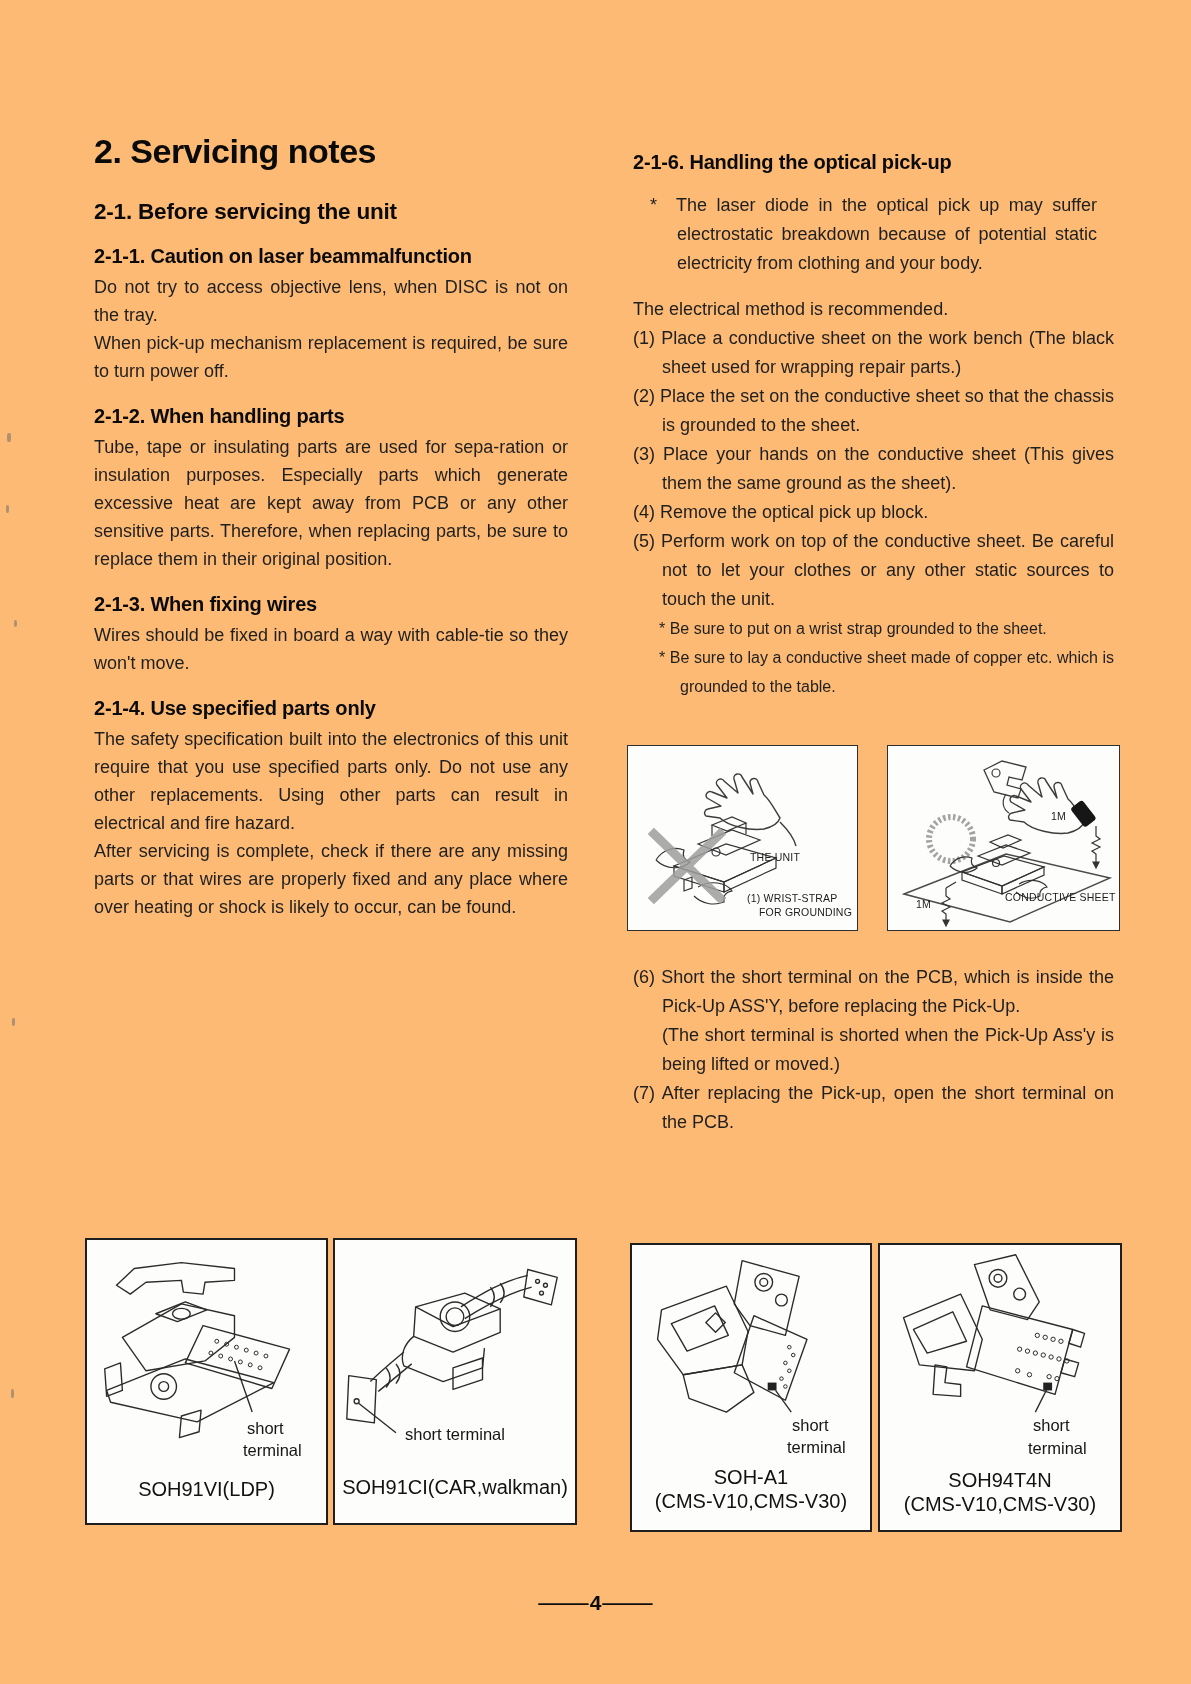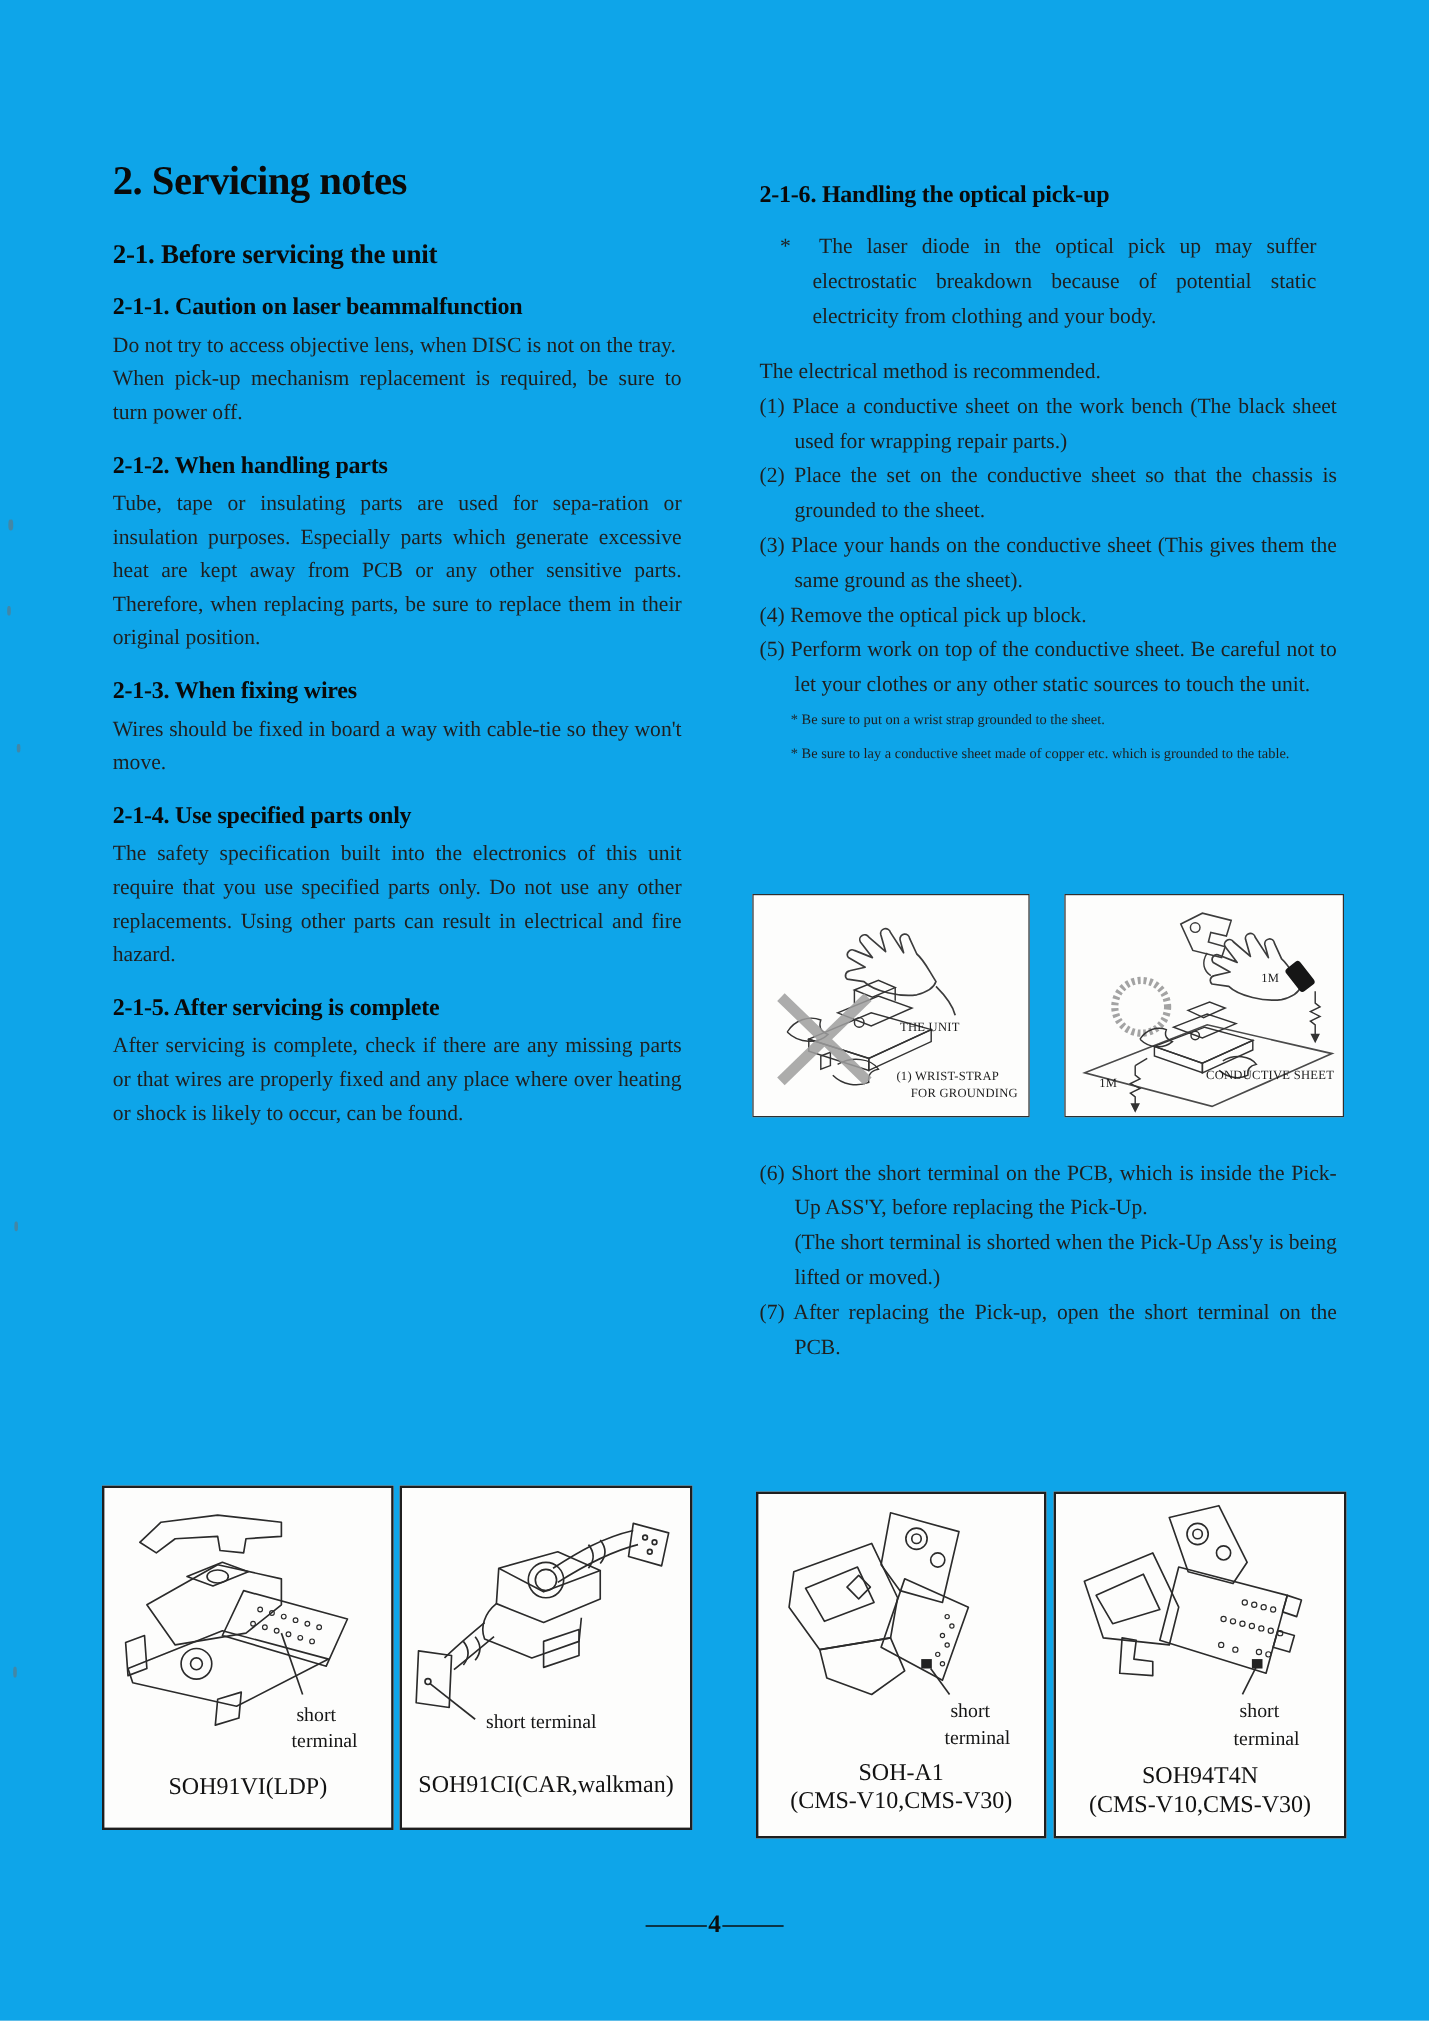--- a/index.html
+++ b/index.html
@@ -1,40 +1,40 @@
 <!DOCTYPE html>
 <html><head>
 <meta charset="utf-8">
 <style>
   html,body { margin:0; padding:0; background:#e8e8e6; }
   .page {
     position:relative; width:1191px; height:1684px; margin:0 auto;
-    background:#0ea5e9;
-    font-family:Liberation Serif, serif;
+    background:#fdba74;
+    font-family:Liberation Sans, sans-serif;
     color:#1f1f1f;
     overflow:hidden;
   }
   
   .doc-title {
     font-size:34px; font-weight:700; color:#0a0a0a;
     letter-spacing:-0.5px; margin:0; line-height:1.22;
   }
   h2.sec {
     font-size:22.5px; font-weight:700; color:#0a0a0a;
     margin:26px 0 12px; line-height:1.2; letter-spacing:-0.2px;
   }
   h3.sub {
     font-size:20px; font-weight:700; color:#0a0a0a;
     margin:19px 0 5px; line-height:1.2; letter-spacing:-0.2px;
   }
   p.body { font-size:18px; line-height:28px; text-align:justify; margin:0; }
   .rcol p.body, .rcol .step, .rcol .lead, .rcol .substep, .rcol .note-par { line-height:29px; }
   .lead   { font-size:18px; text-align:justify; margin:17px; padding-left:27px; text-indent:-27px; }
   .step   { font-size:18px; text-align:justify; margin:0; padding-left:29px; text-indent:-29px; }
-  .substep{ font-size:12px; text-align:justify; margin:0 0 0 26px; padding-left:21px; text-indent:-21px; }
+  .substep{ font-size:16px; text-align:justify; margin:0 0 0 26px; padding-left:21px; text-indent:-21px; }
   .note-par{ font-size:18px; text-align:justify; margin:0 0 0 29px; }
   .gap-top { margin-top:31px; }
 
   
   .col-left  { position:absolute; left:94px;  top:131px; width:474px; }
   .rcol-top    { position:absolute; left:633px; top:150px; width:481px; }
   .rcol-bottom { position:absolute; left:633px; top:963px; width:481px; }
 
   
   .figbox {
@@ -78,21 +78,20 @@
 
     <h3 class="sub">2-1-2. When handling parts</h3>
     <p class="body">Tube, tape or insulating parts are used for sepa-ration or insulation purposes. Especially parts which generate excessive heat are kept away from PCB or any other sensitive parts. Therefore, when replacing parts, be sure to replace them in their original position.</p>
 
     <h3 class="sub">2-1-3. When fixing wires</h3>
     <p class="body">Wires should be fixed in board a way with cable-tie so they won't move.</p>
 
     <h3 class="sub">2-1-4. Use specified parts only</h3>
     <p class="body">The safety specification built into the electronics of this unit require that you use specified parts only. Do not use any other replacements. Using other parts can result in electrical and fire hazard.</p>
 
-    <h3 class="sub">2-1-5. After servicing is complete</h3>
     <p class="body">After servicing is complete, check if there are any missing parts or that wires are properly fixed and any place where over heating or shock is likely to occur, can be found.</p>
   </div>
 
   <div class="rcol rcol-top">
     <h3 class="sub" style="margin-top:0;">2-1-6. Handling the optical pick-up</h3>
     <p class="lead"><span>*</span>&nbsp;&nbsp;<span>The laser diode in the optical pick up may suffer electrostatic breakdown because of potential static electricity from clothing and your body.</span></p>
 
     <p class="body gap-top">The electrical method is recommended.</p>
 
     <p class="step"><span>(1)</span> <span>Place a conductive sheet on the work bench (The black sheet used for wrapping repair parts.)</span></p>

